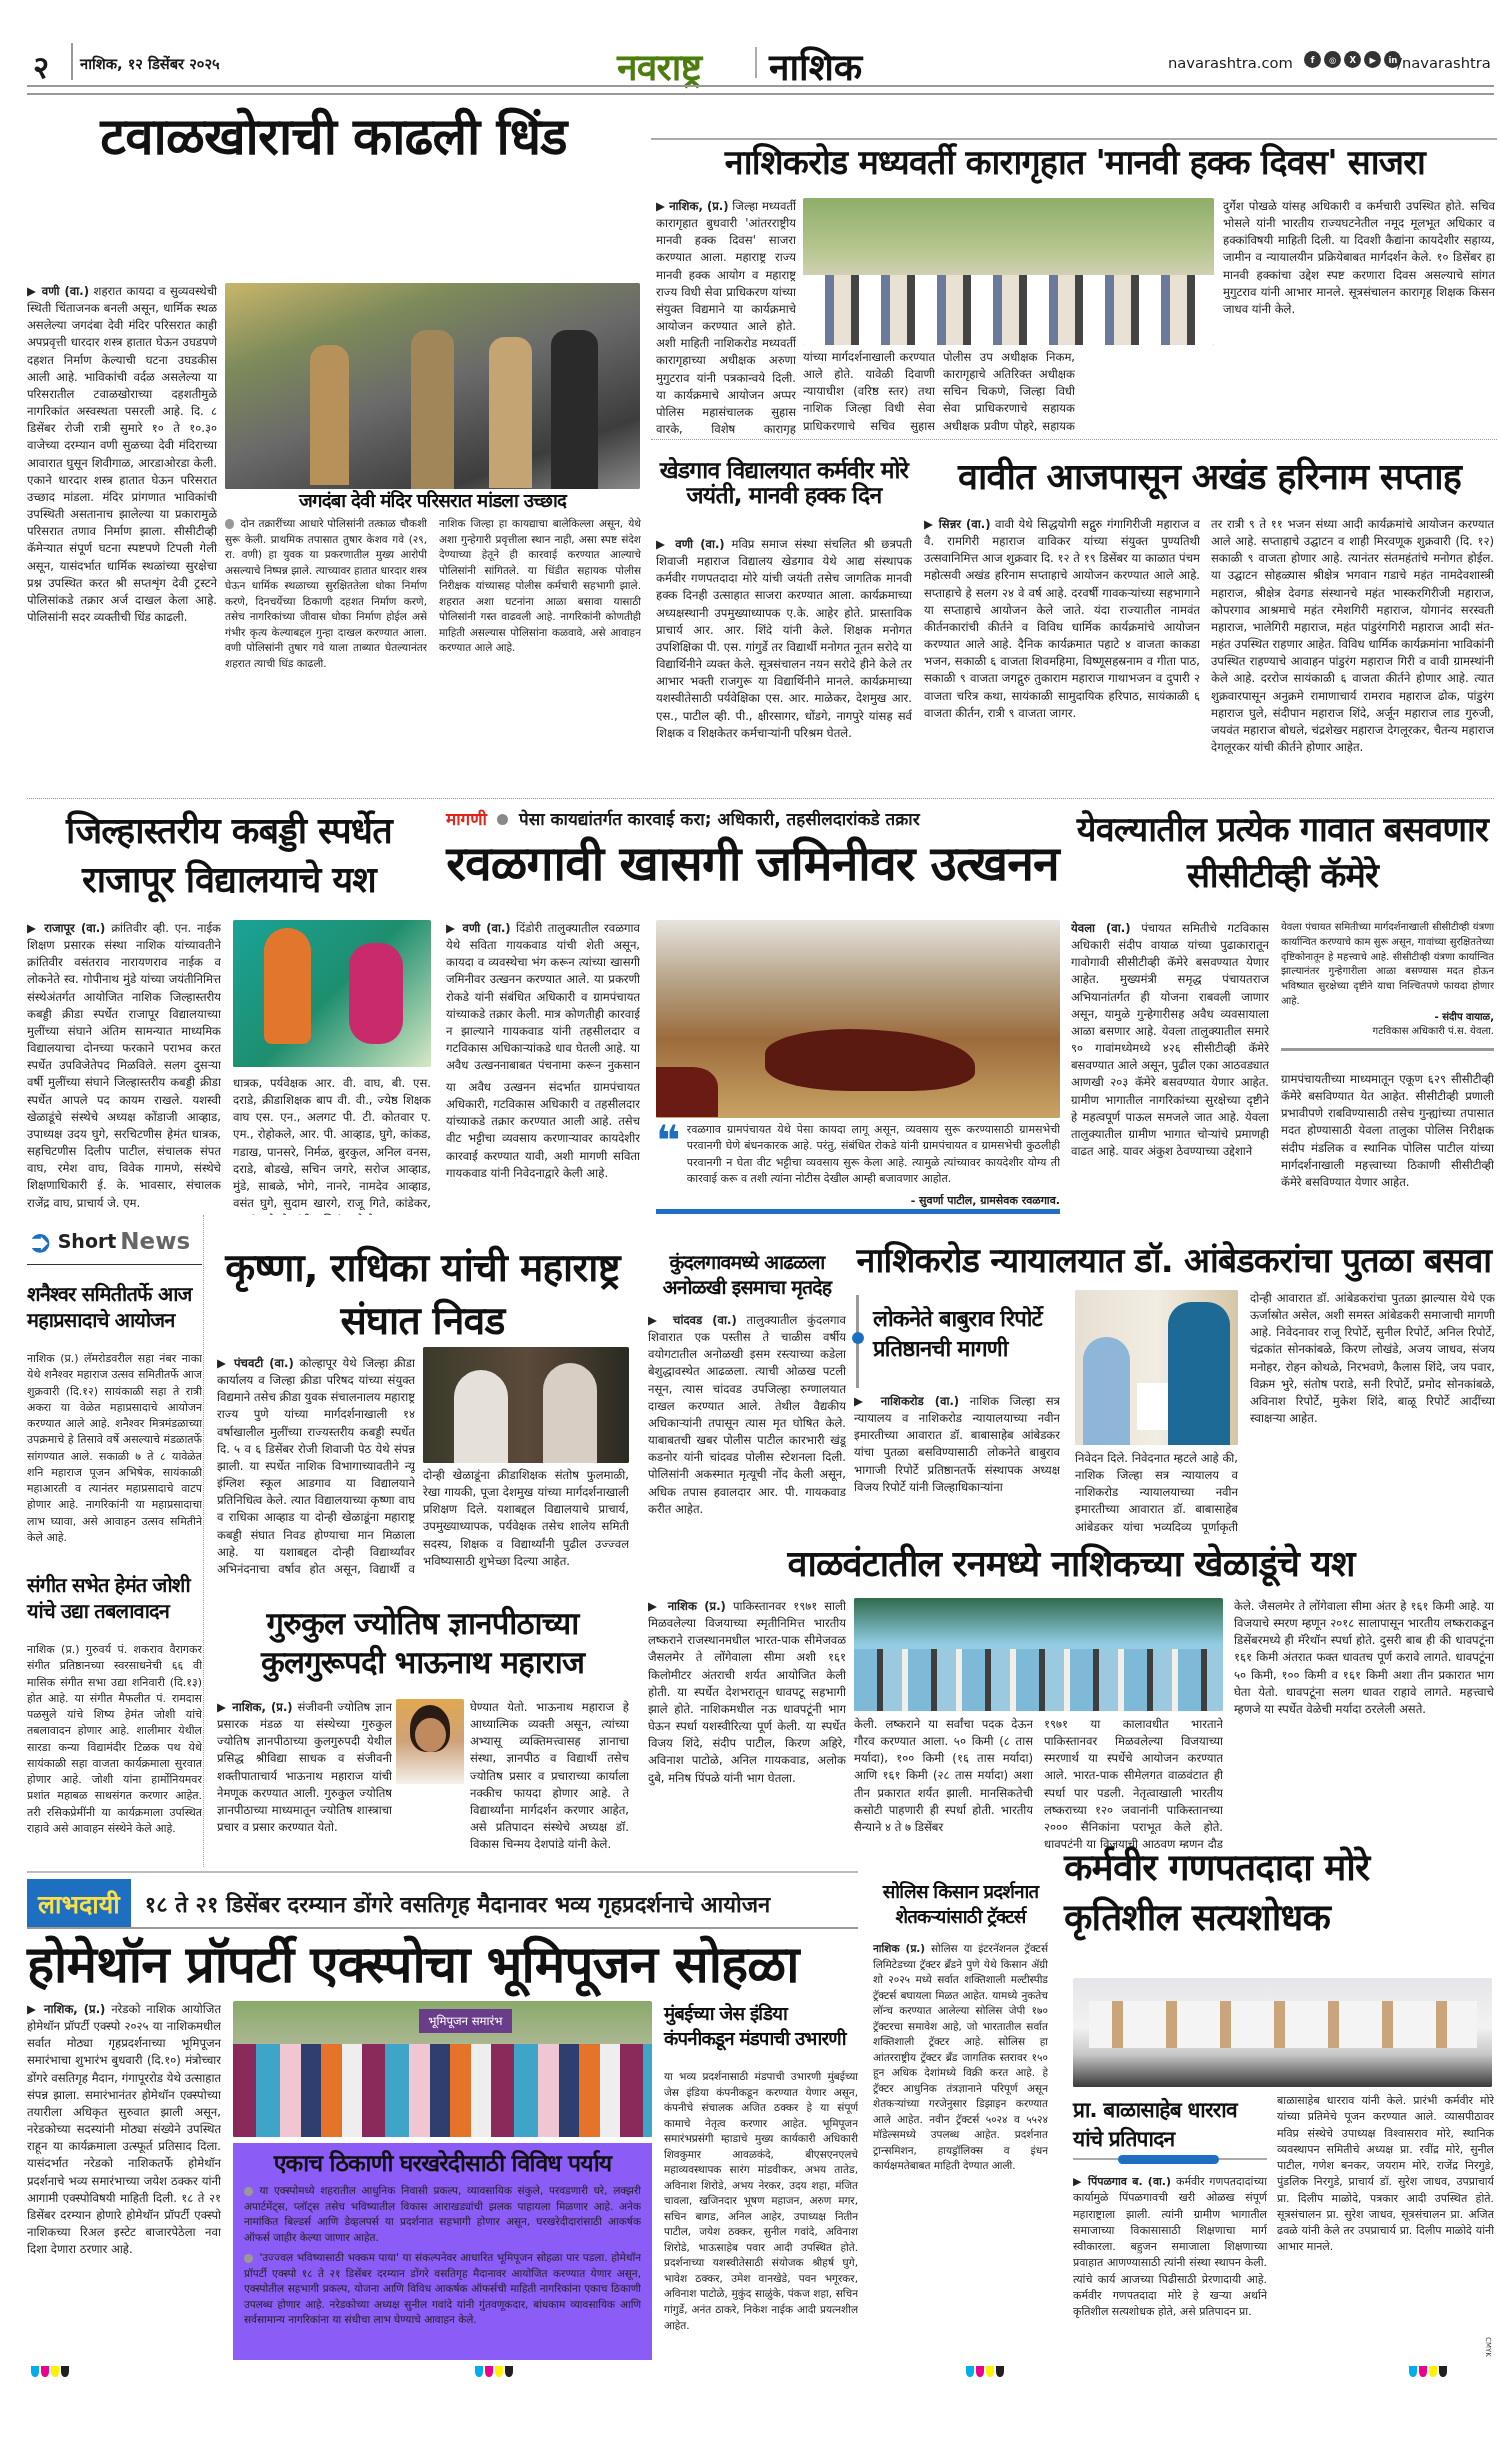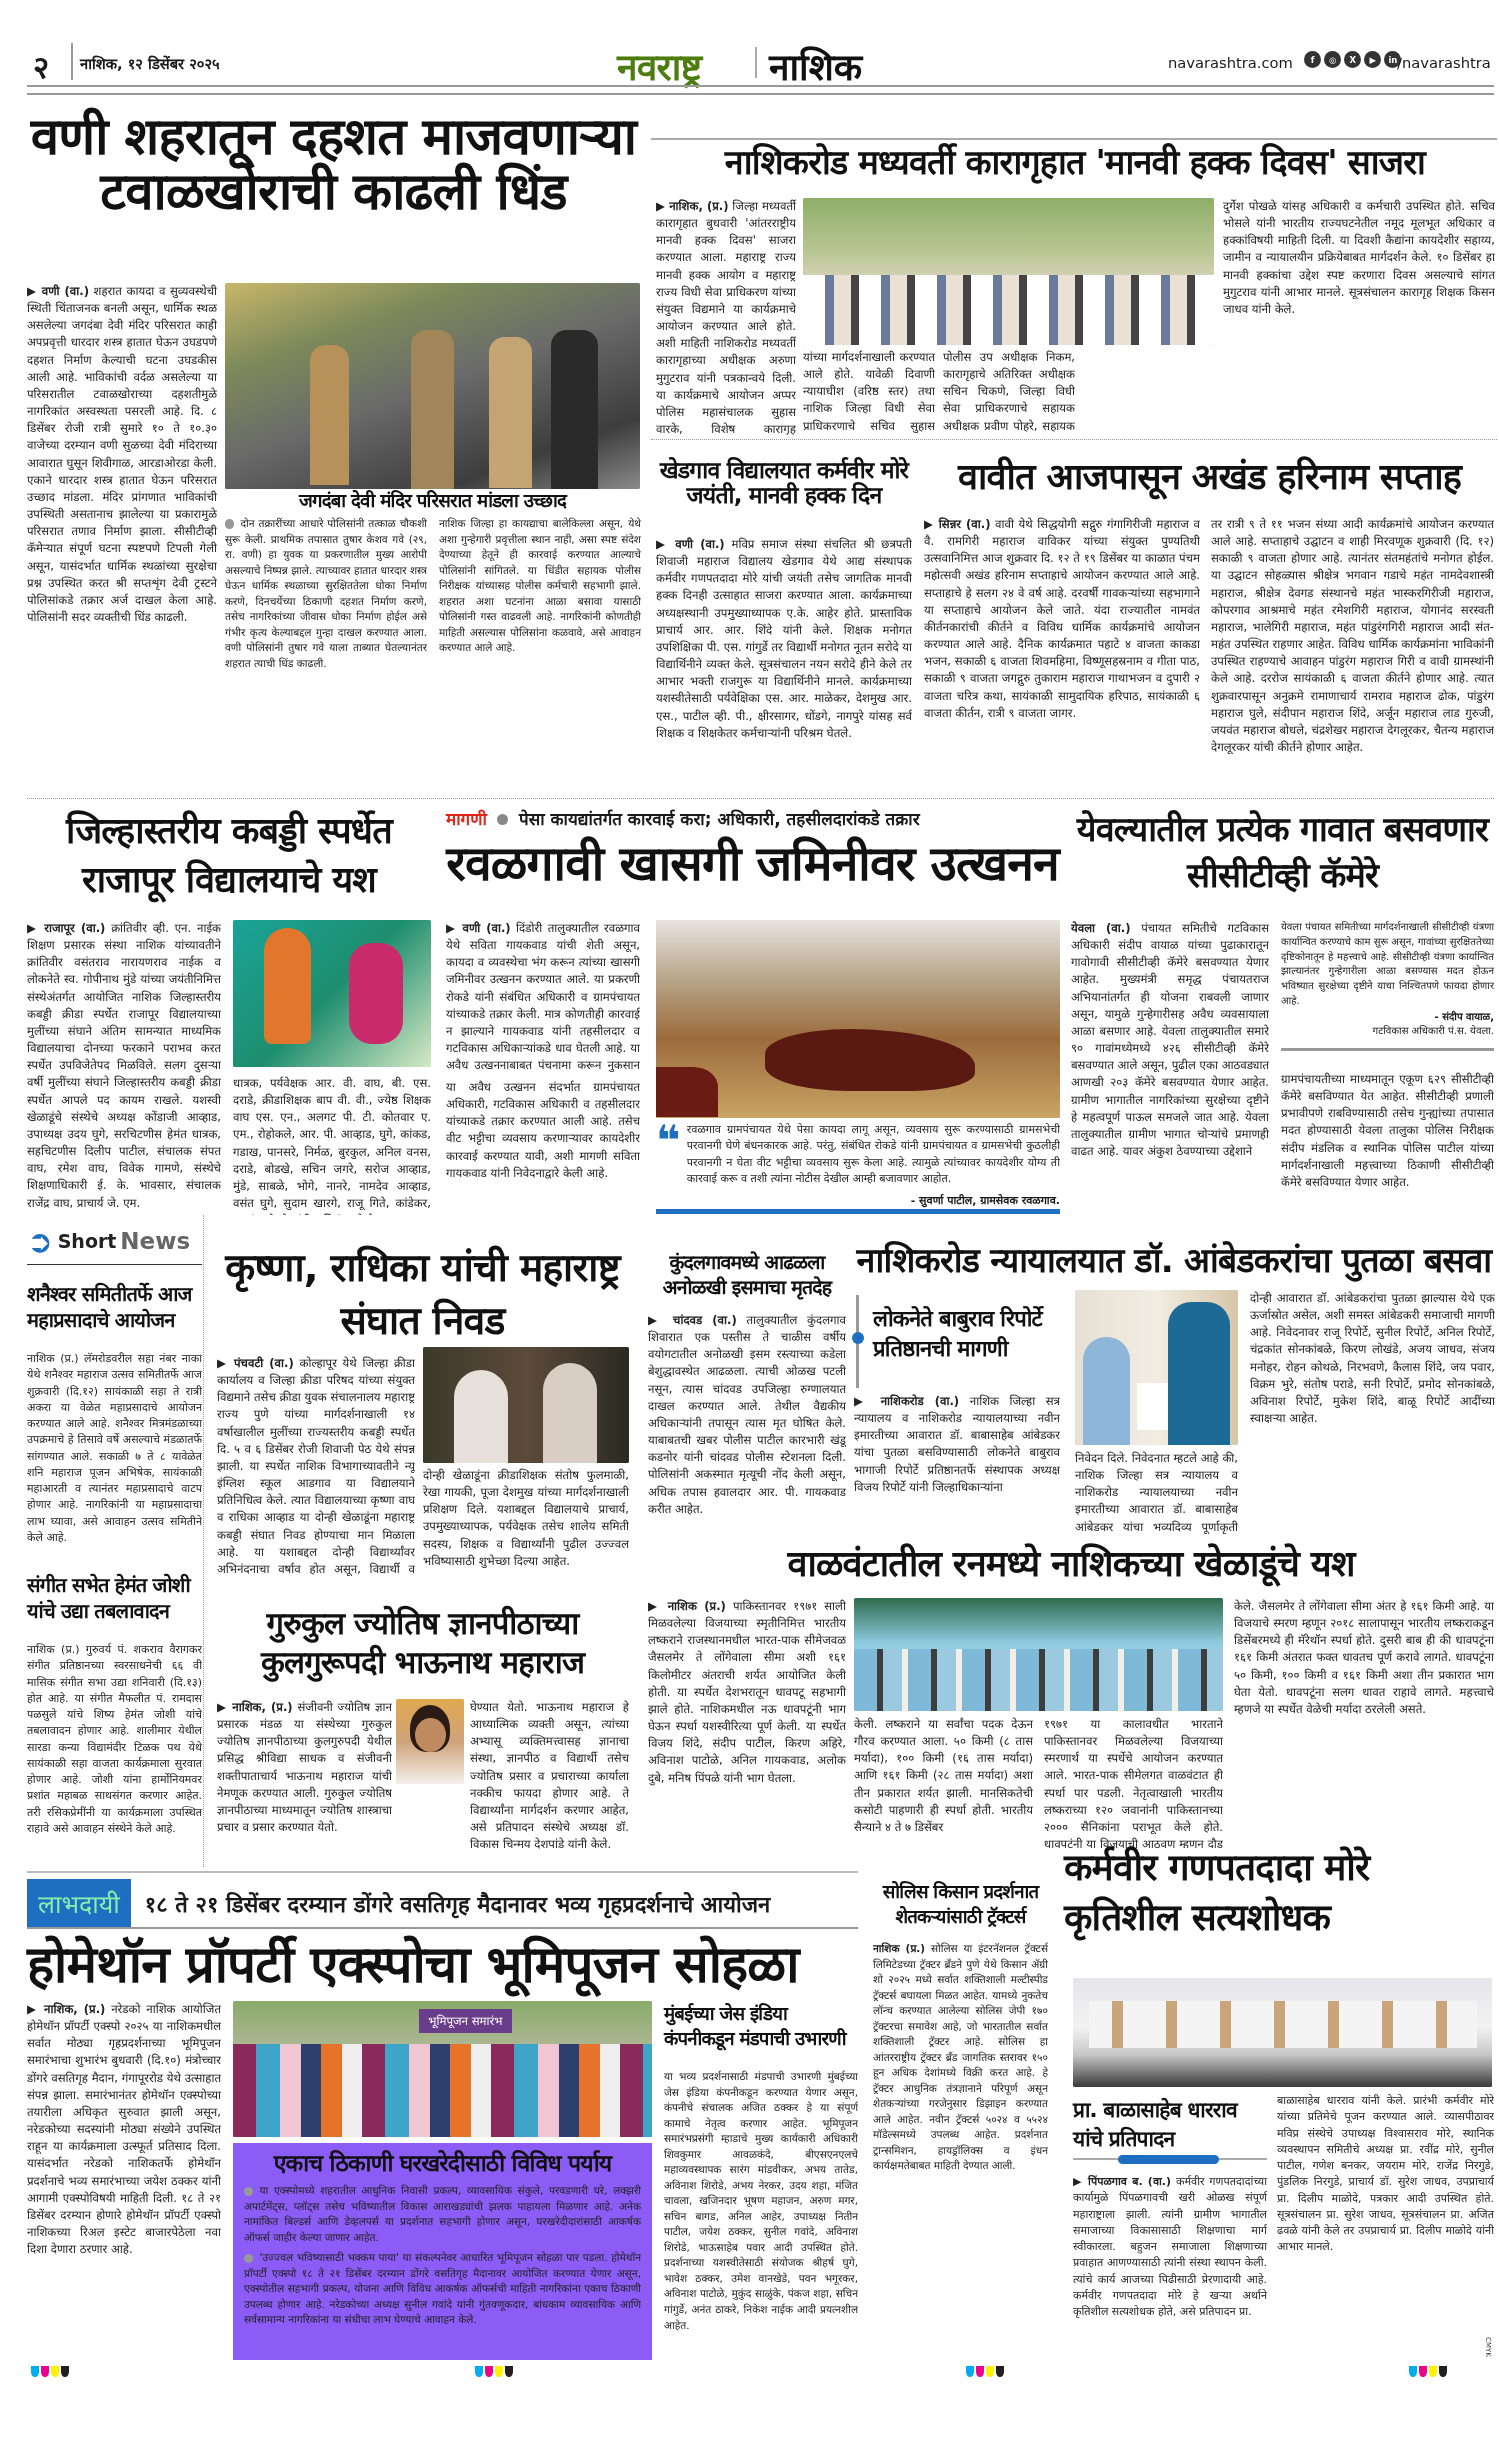--- a/index.html
+++ b/index.html
@@ -46,21 +46,20 @@
     <span>X</span>
     <span>▶</span>
     <span>in</span>
   </div>
   <div class="abs handle">/navarashtra</div>
 </div>
 <div class="abs rule" style="top:85px;height:2.3px"></div>
 <div class="abs rule" style="top:93px;height:2.3px"></div>
 
 <div class="abs" style="left:27px;top:109px;width:613px">
-  <div class="hl" style="font-size:51px;text-align:center">वणी शहरातून दहशत माजवणाऱ्या</div>
   <div class="hl" style="font-size:51px;text-align:center;margin-top:0">टवाळखोराची काढली धिंड</div>
 </div>
 <div class="abs body" style="left:27px;top:283px;width:190px;height:435px">
   <b>▶ वणी (वा.)</b>
   <span>शहरात कायदा व सुव्यवस्थेची स्थिती चिंताजनक बनली असून, धार्मिक स्थळ असलेल्या जगदंबा देवी मंदिर परिसरात काही अपप्रवृत्ती धारदार शस्त्र हातात घेऊन उघडपणे दहशत निर्माण केल्याची घटना उघडकीस आली आहे. भाविकांची वर्दळ असलेल्या या परिसरातील टवाळखोराच्या दहशतीमुळे नागरिकांत अस्वस्थता पसरली आहे. दि. ८ डिसेंबर रोजी रात्री सुमारे १० ते १०.३० वाजेच्या दरम्यान वणी सुळच्या देवी मंदिराच्या आवारात घुसून शिवीगाळ, आरडाओरडा केली. एकाने धारदार शस्त्र हातात घेऊन परिसरात उच्छाद मांडला. मंदिर प्रांगणात भाविकांची उपस्थिती असतानाच झालेल्या या प्रकारामुळे परिसरात तणाव निर्माण झाला. सीसीटीव्ही कॅमेऱ्यात संपूर्ण घटना स्पष्टपणे टिपली गेली असून, यासंदर्भात धार्मिक स्थळांच्या सुरक्षेचा प्रश्न उपस्थित करत श्री सप्तशृंग देवी ट्रस्टने पोलिसांकडे तक्रार अर्ज दाखल केला आहे. पोलिसांनी सदर व्यक्तीची धिंड काढली.</span>
 </div>
 <div class="abs photo" style="left:225px;top:283px;width:415px;height:206px;background:linear-gradient(160deg,#c8b66a 0%,#7d8a5a 25%,#6a6a6a 50%,#3d3d3d 80%,#8a8a8a 100%)">
   <div style="position:absolute;left:85px;top:62px;width:39px;height:140px;background:#b6925a;border-radius:15.5px 15.5px 0 0"></div>
   <div style="position:absolute;left:186px;top:47px;width:43px;height:159px;background:#a1865a;border-radius:15.5px 15.5px 0 0"></div>
   <div style="position:absolute;left:264px;top:54px;width:43px;height:151px;background:#c4a472;border-radius:15.5px 15.5px 0 0"></div>
@@ -201,21 +200,21 @@
 </div>
 <div class="abs photo" style="left:854px;top:1598px;width:369px;height:113px;background:linear-gradient(180deg,#2f6b4c 0%,#8ecbe1 40%,#d8e8f0 100%)">
   <div style="position:absolute;left:0;bottom:0;width:100%;height:62px;background:repeating-linear-gradient(90deg,#7fb9d8 0 23px,#3e3e3e 23px 29.5px,#9bc9e0 29.5px 48px,#f2efe8 48px 54px)"></div>
 </div>
 <div class="abs body" style="left:854px;top:1716px;width:179px;height:132px">केली. लष्कराने या सर्वांचा पदक देऊन गौरव करण्यात आला. ५० किमी (८ तास मर्यादा), १०० किमी (१६ तास मर्यादा) आणि १६१ किमी (२८ तास मर्यादा) अशा तीन प्रकारात शर्यत झाली. मानसिकतेची कसोटी पाहणारी ही स्पर्धा होती. भारतीय सैन्याने ४ ते ७ डिसेंबर</div>
 <div class="abs body" style="left:1044px;top:1716px;width:179px;height:132px">१९७१ या कालावधीत भारताने पाकिस्तानवर मिळवलेल्या विजयाच्या स्मरणार्थ या स्पर्धेचे आयोजन करण्यात आले. भारत-पाक सीमेलगत वाळवंटात ही स्पर्धा पार पडली. नेतृत्वाखाली भारतीय लष्कराच्या १२० जवानांनी पाकिस्तानच्या २००० सैनिकांना पराभूत केले होते. धावपटूंनी या विजयाची आठवण म्हणून दौड पूर्ण केली.</div>
 <div class="abs body" style="left:1234px;top:1598px;width:260px;height:248px">केले. जैसलमेर ते लोंगेवाला सीमा अंतर हे १६१ किमी आहे. या विजयाचे स्मरण म्हणून २०१८ सालापासून भारतीय लष्कराकडून डिसेंबरमध्ये ही मॅरेथॉन स्पर्धा होते. दुसरी बाब ही की धावपटूंना १६१ किमी अंतरात फक्त धावतच पूर्ण करावे लागते. धावपटूंना ५० किमी, १०० किमी व १६१ किमी अशा तीन प्रकारात भाग घेता येतो. धावपटूंना सलग धावत राहावे लागते. महत्त्वाचे म्हणजे या स्पर्धेत वेळेची मर्यादा ठरलेली असते.</div>
 
 <div class="abs" style="left:27px;top:1871px;width:831px;height:2.3px;background:#bbb"></div>
 <div class="abs" style="left:27px;top:1879px;width:831px;height:50px;display:flex;align-items:center;border-bottom:2.3px solid #999">
-  <div style="background:#1e6fc2;color:#86efac;font-size:25px;font-weight:400;padding:3px 11px;height:100%;display:flex;align-items:center">लाभदायी</div>
+  <div style="background:#1e6fc2;color:#fde047;font-size:25px;font-weight:700;padding:3px 11px;height:100%;display:flex;align-items:center">लाभदायी</div>
   <div style="font-size:22px;font-weight:700;margin-left:14px">१८ ते २१ डिसेंबर दरम्यान डोंगरे वसतिगृह मैदानावर भव्य गृहप्रदर्शनाचे आयोजन</div>
 </div>
 <div class="abs hl" style="left:27px;top:1937px;width:831px;font-size:51px;font-weight:700">होमेथॉन प्रॉपर्टी एक्स्पोचा भूमिपूजन सोहळा</div>
 <div class="abs body" style="left:27px;top:2001px;width:194px;height:357px">
   <b>▶ नाशिक, (प्र.)</b> <span>नरेडको नाशिक आयोजित होमेथॉन प्रॉपर्टी एक्स्पो २०२५ या नाशिकमधील सर्वात मोठ्या गृहप्रदर्शनाच्या भूमिपूजन समारंभाचा शुभारंभ बुधवारी (दि.१०) मंत्रोच्चार डोंगरे वसतिगृह मैदान, गंगापूररोड येथे उत्साहात संपन्न झाला. समारंभानंतर होमेथॉन एक्स्पोच्या तयारीला अधिकृत सुरुवात झाली असून, नरेडकोच्या सदस्यांनी मोठ्या संख्येने उपस्थित राहून या कार्यक्रमाला उत्स्फूर्त प्रतिसाद दिला. यासंदर्भात नरेडको नाशिकतर्फे होमेथॉन प्रदर्शनाचे भव्य समारंभाच्या जयेश ठक्कर यांनी आगामी एक्स्पोविषयी माहिती दिली. १८ ते २१ डिसेंबर दरम्यान होणारे होमेथॉन प्रॉपर्टी एक्स्पो नाशिकच्या रिअल इस्टेट बाजारपेठेला नवा दिशा देणारा ठरणार आहे.</span>
 </div>
 <div class="abs photo" style="left:233px;top:2001px;width:419px;height:136px;background:linear-gradient(180deg,#8aaa6a 0%,#c7c2b5 60%,#9a958a 100%)">
   <div style="position:absolute;left:186px;top:7.8px;background:#6a3d8a;color:#fff;font-size:11.6px;padding:4.7px 9.3px">भूमिपूजन समारंभ</div>
   <div style="position:absolute;left:0;bottom:0;width:100%;height:93px;background:repeating-linear-gradient(90deg,#8a2a5a 0 23px,#3fa5c8 23px 47px,#f0c6d2 47px 68px,#2e3e6e 68px 88px,#e5742a 88px 109px,#eee 109px 129px)"></div>
 </div>

